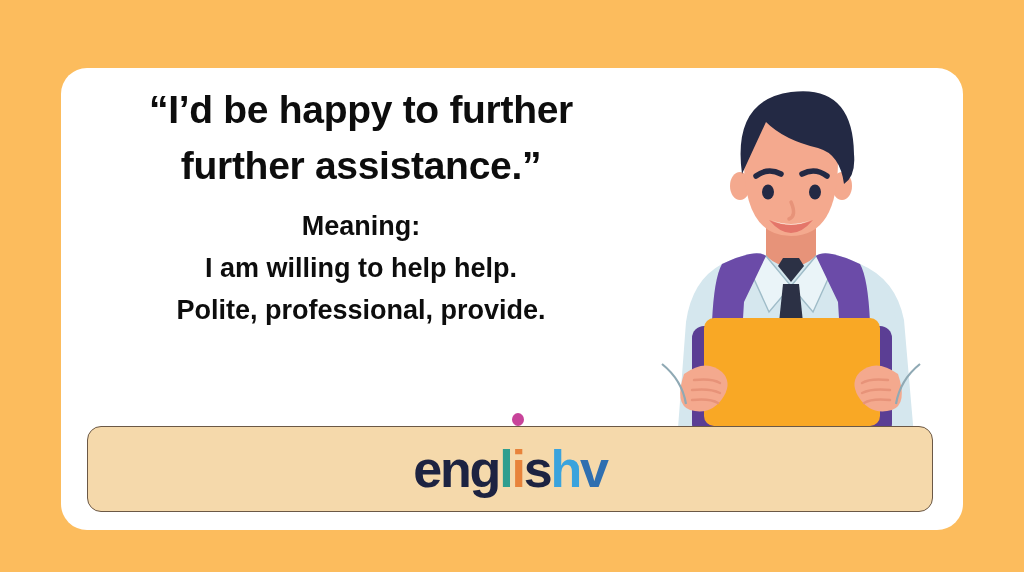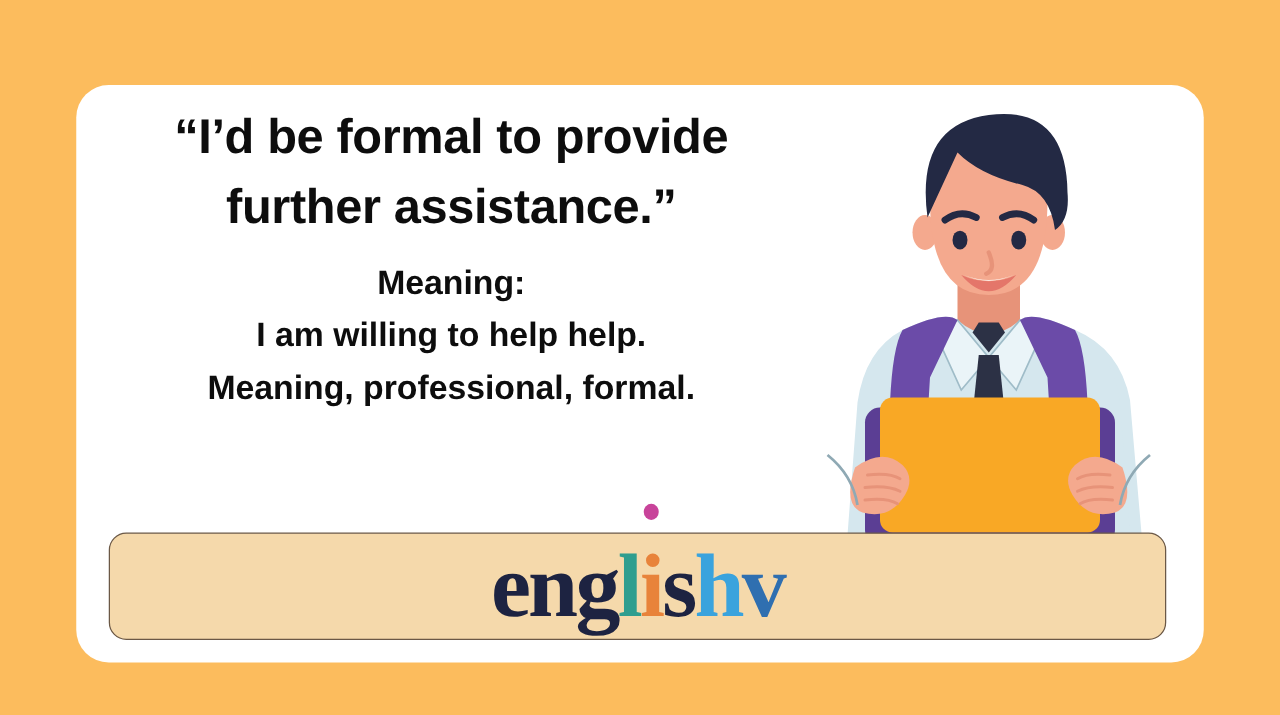--- a/index.html
+++ b/index.html
@@ -73,27 +73,27 @@
     width: 844px;
     height: 84px;
     background: #F5D9AB;
     border: 1.5px solid #6b5846;
     border-radius: 14px;
     display: flex;
     align-items: center;
     justify-content: center;
   }
   .logo {
-    font-size: 72px;
+    font-size: 52px;
     font-weight: bold;
     letter-spacing: -2.2px;
     line-height: 1;
     display: flex;
     align-items: flex-end;
-    font-family: Liberation Serif, serif;
+    font-family: Liberation Sans, sans-serif;
   }
   .logo span { display: inline-block; }
   .lg-dark   { color: #1d2341; }
   .lg-teal   { color: #2f9e8f; }
   .lg-i      { color: #e8833a; position: relative; }
   .lg-s1     { color: #1d2341; }
   .lg-h      { color: #3aa3dd; }
   .lg-v      { color: #2f6fb0; }
 
   
@@ -121,26 +121,26 @@
 </style>
 </head>
 <body>
 
 <div class="stage">
 
   <div class="card">
 
     <div class="text-col">
 
-      <p class="headline">“I’d be formal to provide further assistance.”</p>
+      <p class="headline">“I’d be happy to further further assistance.”</p>
 
       <div class="meta-block">
         <span class="meta-line">Meaning:</span>
         <span class="meta-line">I am willing to help help.</span>
-        <span class="meta-line">Meaning, professional, formal.</span>
+        <span class="meta-line">Polite, professional, provide.</span>
       </div>
 
     </div>
 
     <div class="illo">
       <svg viewBox="0 0 330 368" xmlns="http://www.w3.org/2000/svg">
 
         <path d="M140 150 h50 v52 q-25 16 -50 0 z" fill="#E79379"></path>
 
         <path d="M96 196 q34 -16 44 -8 q25 22 50 0 q10 -8 44 8

